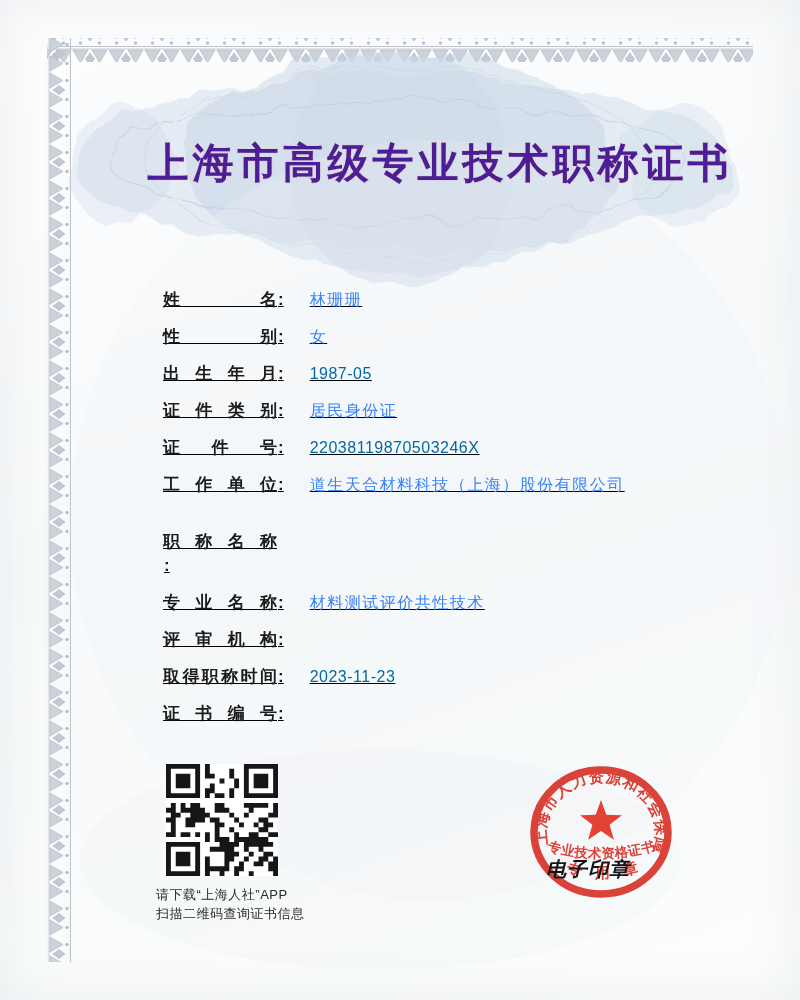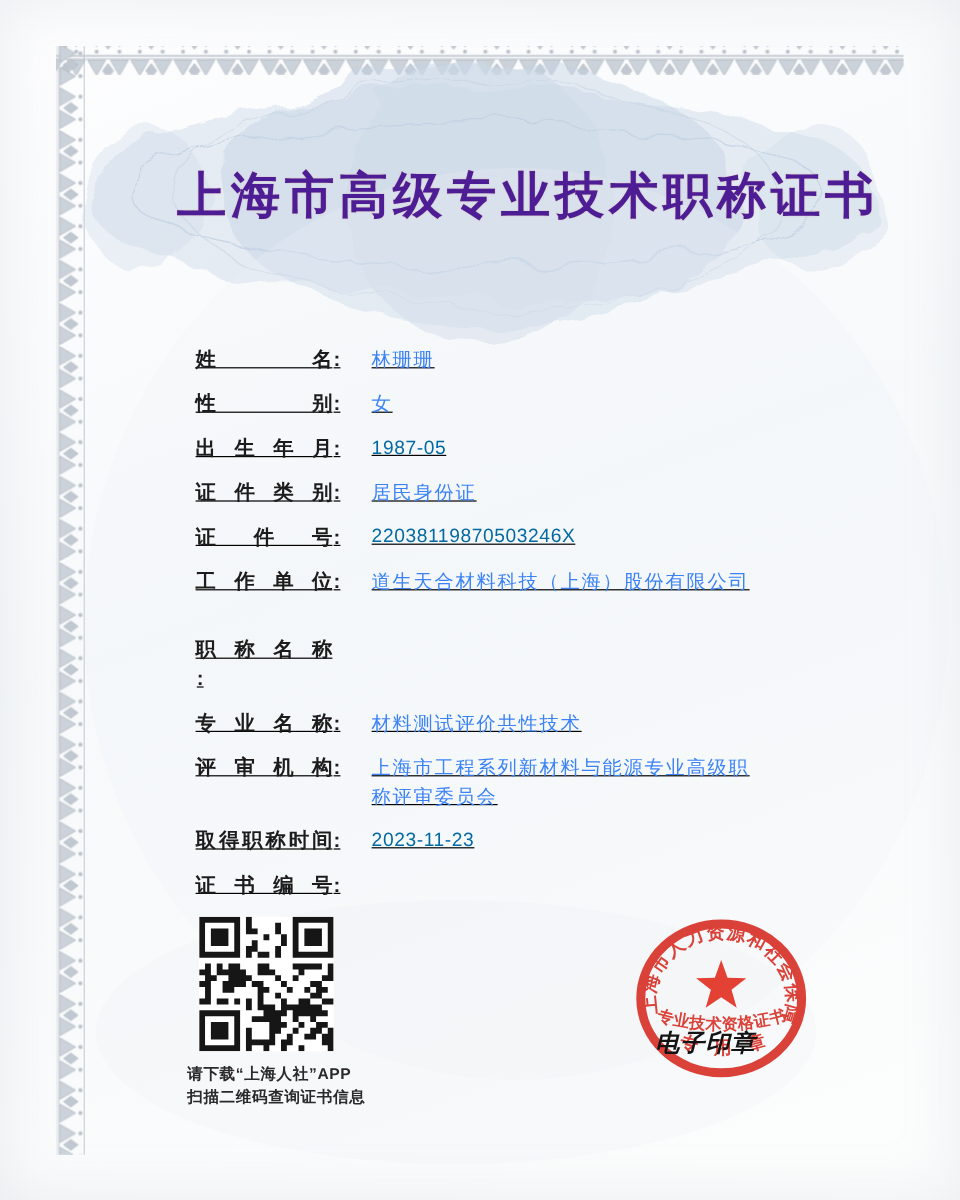--- a/index.html
+++ b/index.html
@@ -25,21 +25,21 @@
   .colon{font-size:17px;font-weight:700;color:#1c1c1c;margin-left:1px;}
   .val{
     margin-left:26px;font-size:16px;color:#3b82f6;letter-spacing:1.5px;
     font-family:"DejaVu Serif","Liberation Serif",serif;width:340px;line-height:24px;
   }
   .val.num{font-family:"Liberation Sans",sans-serif;letter-spacing:0.5px;color:#0369a1;}
   .g2start{margin-top:33px;flex-direction:column;}
   .g3start{margin-top:11px;}
   .qr-block{position:absolute;left:156px;top:764px;width:200px;}
   .qr-box{margin-left:10px;width:112px;height:112px;background:#fff;}
-  .qr-caption{margin-top:9px;font-size:13px;font-weight:700;color:#2a2a2a;line-height:19px;letter-spacing:0.5px;}
+  .qr-caption{margin-top:9px;font-size:13px;font-weight:400;color:#2a2a2a;line-height:19px;letter-spacing:0.5px;}
   .seal-wrap{position:absolute;left:506px;top:742px;width:190px;height:185px;}
   .seal-overlay{
     position:absolute;left:40px;top:114px;width:150px;
     font-size:20px;font-weight:700;color:#141414;letter-spacing:1px;
     font-family:"Liberation Sans",sans-serif;
     font-style:italic;
   }
   .seal-svg text{font-family:"Liberation Sans",sans-serif;font-weight:700;}
 </style>
 </head>
@@ -132,21 +132,20 @@
       <span class="colon">:</span>
   </div>
   <div class="row">
     <span class="lab">专 业 名 称</span>
       <span class="colon">:</span>
     <span class="val">材料测试评价共性技术</span>
   </div>
   <div class="row">
     <span class="lab">评 审 机 构</span>
       <span class="colon">:</span>
-    <span class="val" style="width:332px">上海市工程系列新材料与能源专业高级职称评审委员会</span>
   </div>
   <div class="row g3start">
     <span class="lab">取得职称时间</span>
       <span class="colon">:</span>
     <span class="val num">2023-11-23</span>
   </div>
   <div class="row">
     <span class="lab">证 书 编 号</span>
       <span class="colon">:</span>
   </div>

